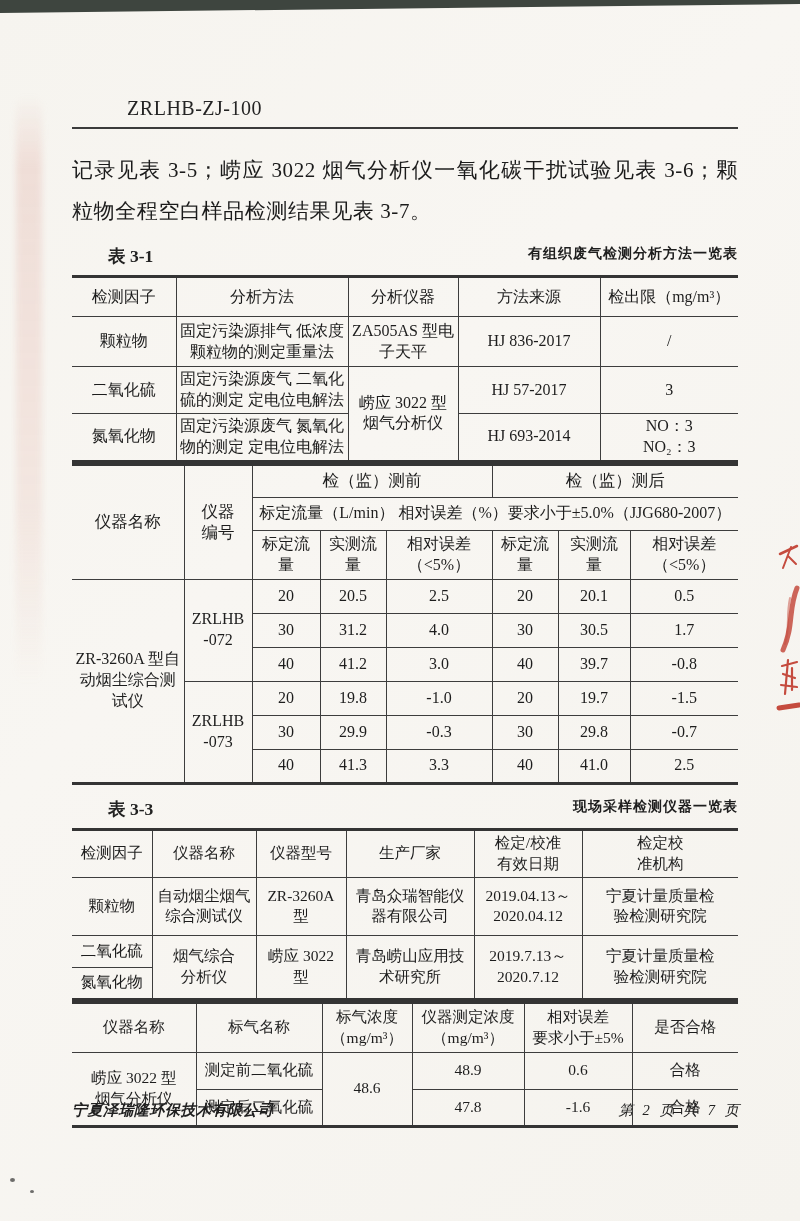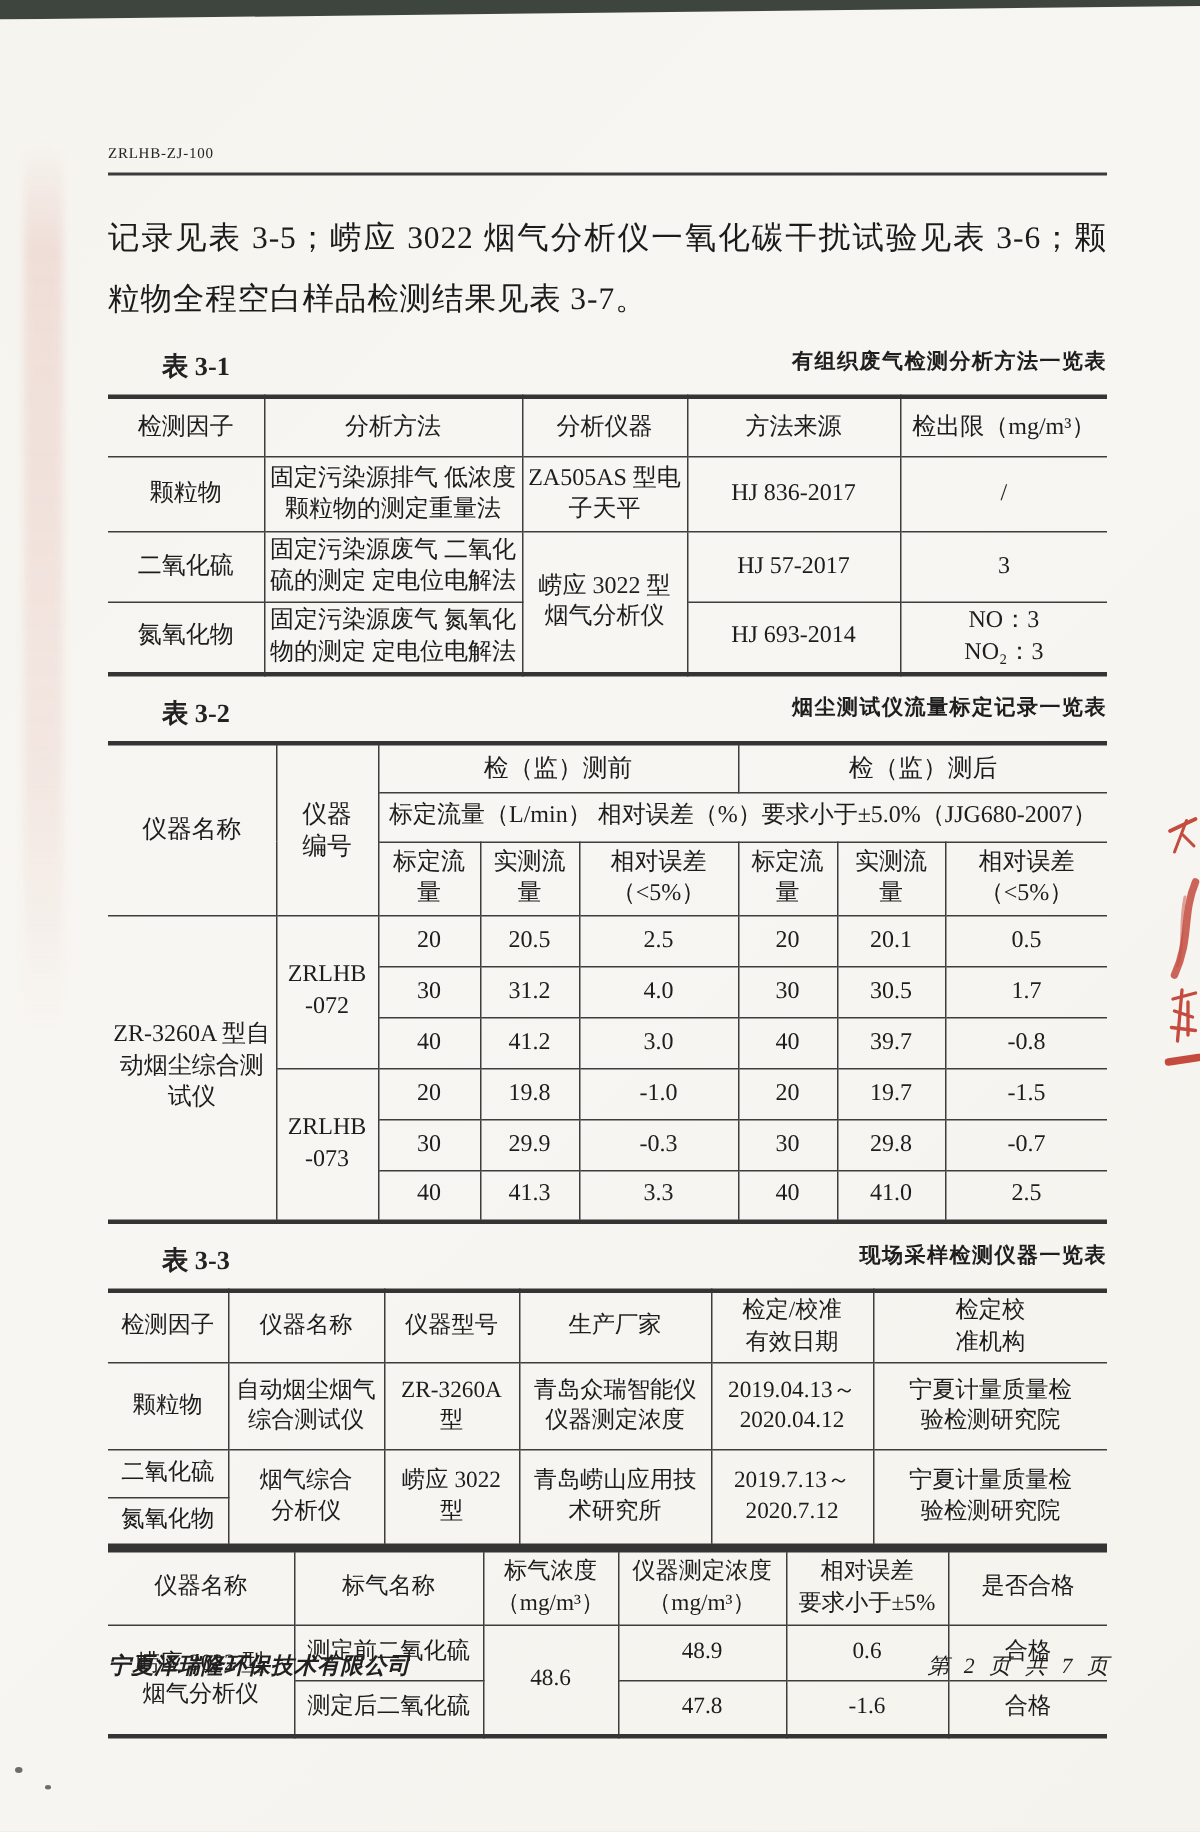--- a/index.html
+++ b/index.html
@@ -32,21 +32,21 @@
     opacity:.9;
   }
   
   .content { position:absolute; left:72px; top:0; width:666px; }
   .doc-header {
     margin-top:97px;
     display:flex; align-items:flex-end;
     border-bottom:2px solid #3b3b3b;
     padding-bottom:7px;
   }
-  .doc-code { font-size:10px; letter-spacing:.5px; width:190px; color:#242424; }
+  .doc-code { font-size:20px; letter-spacing:.5px; width:190px; color:#242424;text-align:right; }
   .doc-title { font-size:16.5px; flex:1; text-align:center; color:#242424; letter-spacing:.5px; }
   .intro {
     margin-top:21px;
     font-size:21px; line-height:1.96; color:#1b1b1b;
     letter-spacing:.6px; text-align:justify;
   }
   .cap-row { position:relative; text-align:right; margin-top:12px; margin-bottom:5px; height:26px; }
   .cap-label { position:absolute; left:36px; top:0; font-size:17.5px; font-weight:bold; color:#222; }
   .cap-title { font-size:14px; font-weight:bold; letter-spacing:1px; color:#1e1e1e; }
   table {
@@ -153,24 +153,20 @@
       <tr class="r2">
         <td>氮氧化物</td>
         <td>固定污染源废气 氮氧化物的测定 定电位电解法</td>
         <td>HJ 693-2014</td>
         <td>NO：3
 NO₂：3</td>
       </tr>
     </tbody>
       </table>
 
-    <div class="cap-row">
-      <span class="cap-label">表 3-2</span>
-      <span class="cap-title">烟尘测试仪流量标定记录一览表</span>
-    </div>
     <table class="t2">
       <colgroup>
         <col style="width:112px">
           <col style="width:68px">
           <col style="width:68px">
           <col style="width:66px">
           <col style="width:106px">
           <col style="width:66px">
           <col style="width:72px">
           <col style="width:108px">
@@ -282,21 +278,21 @@
         <th>检定校
 准机构</th>
       </tr>
       <tr class="r0">
         <td>颗粒物</td>
         <td>自动烟尘烟气
 综合测试仪</td>
         <td>ZR-3260A
 型</td>
         <td>青岛众瑞智能仪
-仪器测定浓度</td>
+器有限公司</td>
         <td>2019.04.13～
 2020.04.12</td>
         <td>宁夏计量质量检
 验检测研究院</td>
       </tr>
       <tr class="rs">
         <td>二氧化硫</td>
         <td rowspan="2">烟气综合
 分析仪</td>
         <td rowspan="2">崂应 3022

